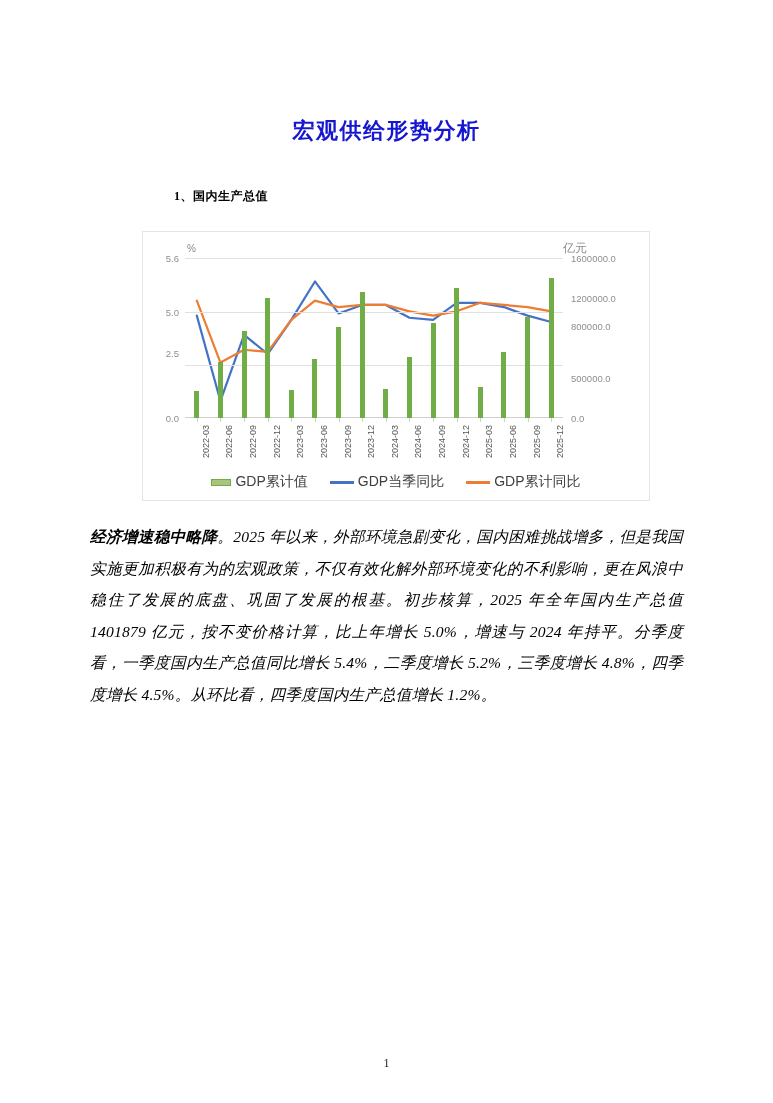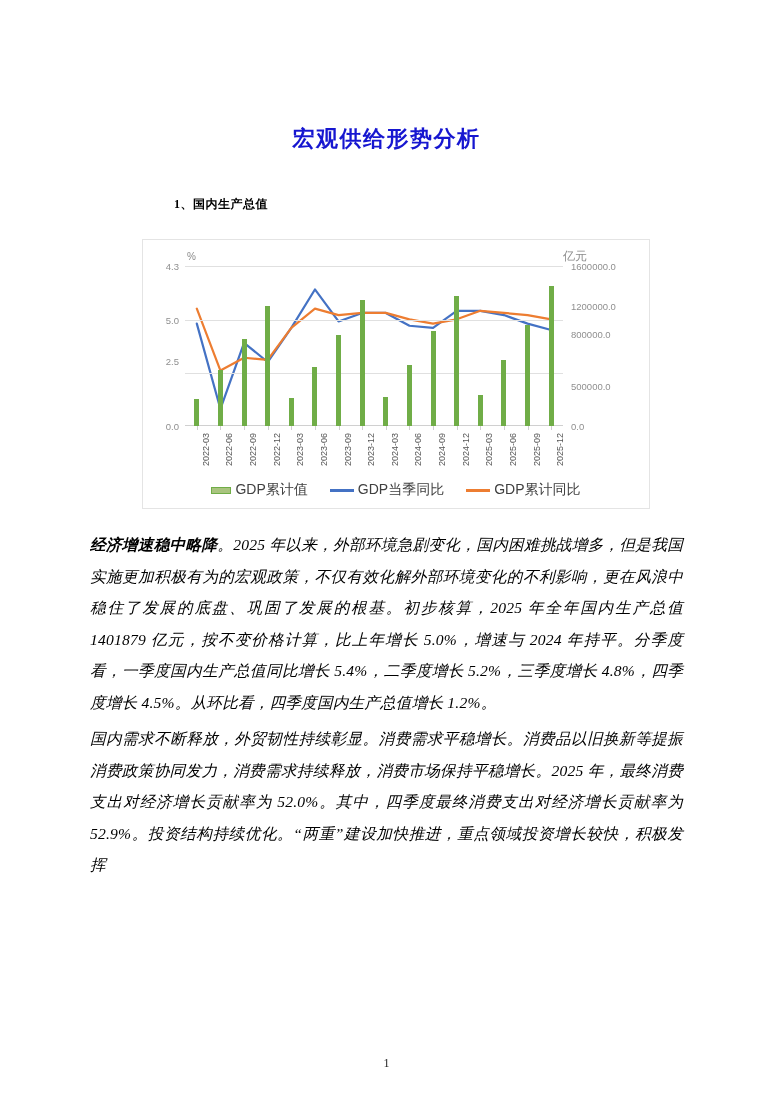--- a/index.html
+++ b/index.html
@@ -13,21 +13,21 @@
     font-family: "Liberation Serif", "DejaVu Serif", serif;
     color: #000;
     position: relative;
     overflow: hidden;
   }
   .page {
     position: relative;
     width: 773px;
     height: 1103px;
     box-sizing: border-box;
-    padding: 8px 90px;
+    padding: 0 90px;
   }
 
   
   .doc-title {
     text-align: center;
     color: #1616d0;
     font-size: 22px;
     font-weight: bold;
     letter-spacing: 1.5px;
     margin: 0;
@@ -204,21 +204,21 @@
         <svg class="lines-svg" id="lines-svg" viewBox="0 0 378 160" preserveAspectRatio="none">
             <polyline points="11.81,57.60 35.44,142.93 59.06,76.80 82.69,96.00 106.31,61.87 129.94,23.47 153.56,55.47 177.19,46.93 200.81,46.93 224.44,59.73 248.06,61.87 271.69,44.80 295.31,44.80 318.94,49.07 342.56,57.60 366.19,64.00" fill="none" stroke="#4472c4" stroke-width="2.2" stroke-linejoin="round" stroke-linecap="round"></polyline>
             <polyline points="11.81,42.67 35.44,104.53 59.06,91.73 82.69,93.87 106.31,61.87 129.94,42.67 153.56,49.07 177.19,46.93 200.81,46.93 224.44,53.33 248.06,57.60 271.69,53.33 295.31,44.80 318.94,46.93 342.56,49.07 366.19,53.33" fill="none" stroke="#ed7d31" stroke-width="2.2" stroke-linejoin="round" stroke-linecap="round"></polyline>
           </svg>
       <div class="ytick-left" style="top: 160px;">0.0</div>
           <div class="gridline" style="top: 106.667px;"></div>
           <div class="ytick-left" style="top: 95px;">2.5</div>
           <div class="gridline" style="top: 53.3333px;"></div>
           <div class="ytick-left" style="top: 53.3333px; margin-left: 40px;">5.0</div>
           <div class="gridline" style="top: 0px;"></div>
-          <div class="ytick-left" style="top: 0px;">4.3</div>
+          <div class="ytick-left" style="top: 0px;">5.6</div>
           <div class="ytick-right" style="top: 160px;">0.0</div>
           <div class="ytick-right" style="top: 120px;">500000.0</div>
           <div class="ytick-right" style="top: 68px;">800000.0</div>
           <div class="ytick-right" style="top: 40px;">1200000.0</div>
           <div class="ytick-right" style="top: 0px;">1600000.0</div>
           <div class="bar" style="height: 27.0178px; left: 9.3125px; background: rgb(112, 173, 71);"></div>
           <div class="bar" style="height: 56.2642px; left: 32.9375px; background: rgb(112, 173, 71);"></div>
           <div class="bar" style="height: 87.0269px; left: 56.5625px; background: rgb(112, 173, 71);"></div>
           <div class="bar" style="height: 120.472px; left: 80.1875px; background: rgb(112, 173, 71);"></div>
           <div class="bar" style="height: 28.4997px; left: 103.812px; background: rgb(112, 173, 71);"></div>
@@ -278,17 +278,16 @@
         <div class="legend-item">
           <span class="sw-line sw-orange"></span>
           <span>GDP累计同比</span>
         </div>
       </div>
     </div>
   </div>
 
   <p class="body-text p1"><span class="lead">经济增速稳中略降</span><span>。2025 年以来，外部环境急剧变化，国内困难挑战增多，但是我国实施更加积极有为的宏观政策，不仅有效化解外部环境变化的不利影响，更在风浪中稳住了发展的底盘、巩固了发展的根基。初步核算，2025 年全年国内生产总值 1401879 亿元，按不变价格计算，比上年增长 5.0%，增速与 2024 年持平。分季度看，一季度国内生产总值同比增长 5.4%，二季度增长 5.2%，三季度增长 4.8%，四季度增长 4.5%。从环比看，四季度国内生产总值增长 1.2%。</span></p>
 
-  <p class="body-text p2"><span>国内需求不断释放，外贸韧性持续彰显。消费需求平稳增长。消费品以旧换新等提振消费政策协同发力，消费需求持续释放，消费市场保持平稳增长。2025 年，最终消费支出对经济增长贡献率为 52.0%。其中，四季度最终消费支出对经济增长贡献率为 52.9%。投资结构持续优化。“两重”建设加快推进，重点领域投资增长较快，积极发挥</span></p>
 
   <div class="page-number">1</div>
 
 </div>
 
 </body></html>

